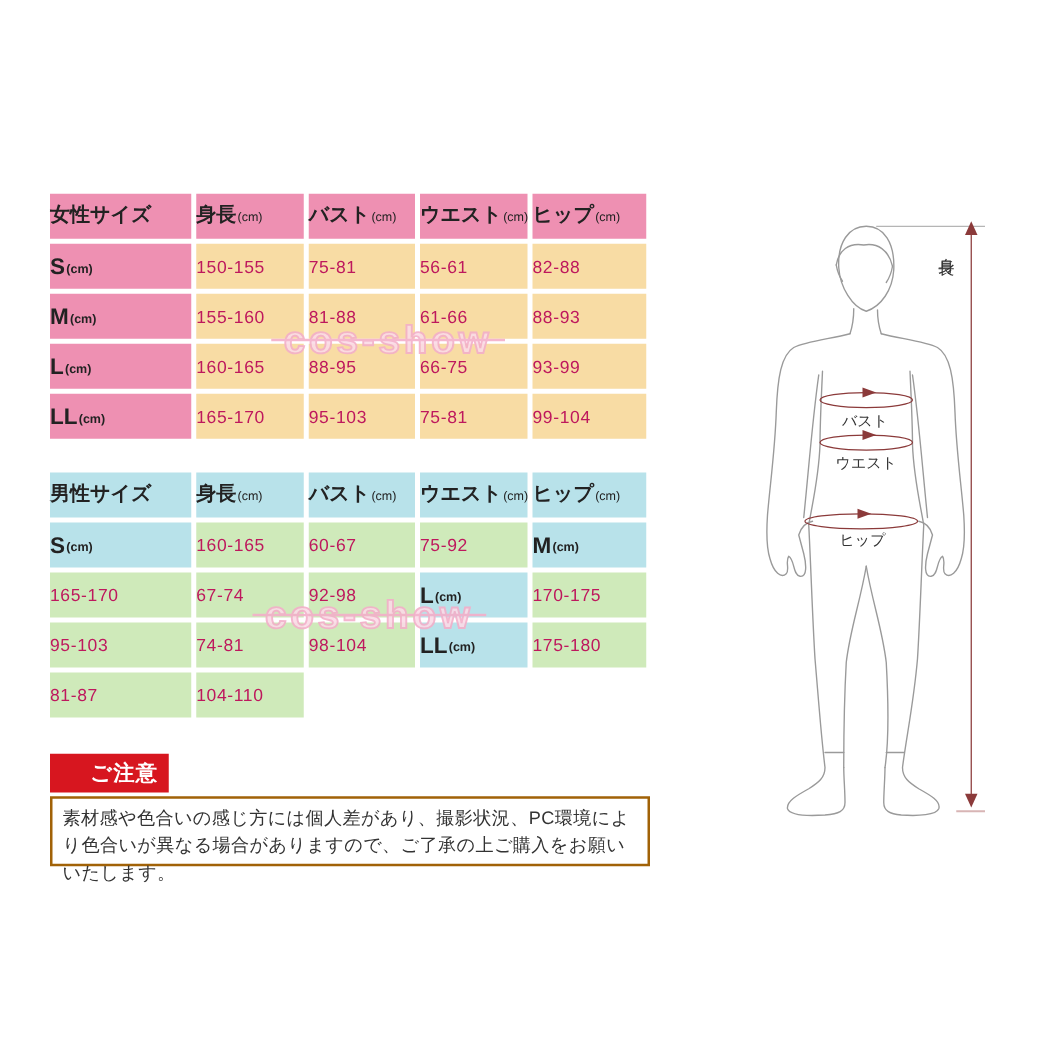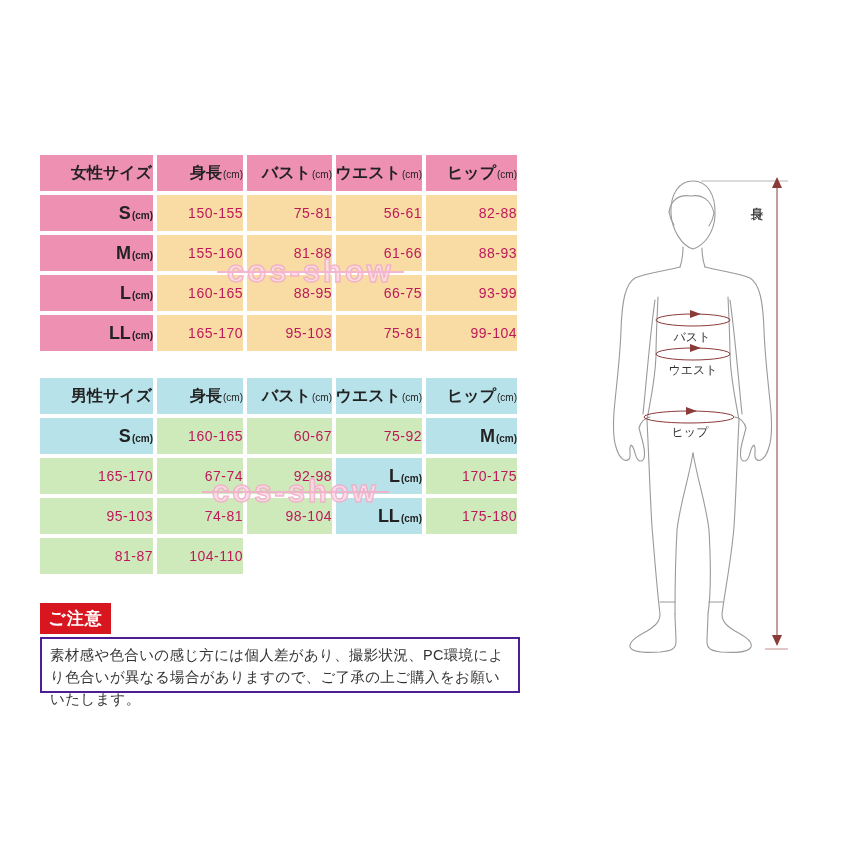--- a/index.html
+++ b/index.html
@@ -7,21 +7,21 @@
     position:relative;width:842px;height:842px;background:#ffffff;overflow:hidden;
     font-family:"Liberation Sans","DejaVu Sans",sans-serif;color:#2b2b2b;
   }
   
   .size-grid{
     position:absolute;left:40px;width:477px;display:grid;
     grid-template-columns:113px 86px 85px 86px 91px;
     grid-auto-rows:36px;gap:4px;
   }
   .size-grid .cell{
-    display:flex;align-items:center;justify-content:flex-end;
+    display:flex;align-items:center;justify-content:flex-start;
     white-space:nowrap;line-height:1;
   }
   .cell.head{font-weight:bold;font-size:16px;color:#222;}
   .cell.head small{font-weight:normal;font-size:10px;margin-left:1px;align-self:center;transform:translateY(2px);}
   .cell.rowlabel{font-weight:bold;font-size:18px;color:#222;}
   .cell.rowlabel small{font-weight:bold;font-size:10px;margin-left:1px;transform:translateY(3px);}
   .cell.val{font-size:14px;color:#be185d;letter-spacing:.5px;}
   .women{top:155px;}
   .women .head,.women .rowlabel{background:#ee90b2;}
   .women .val{background:#f8dca4;}
@@ -35,25 +35,25 @@
   }
   .watermark .strike{
     position:absolute;left:-10px;right:-10px;top:17px;height:2px;background:#f3afc9;
   }
   .wm-1{left:227px;top:254px;}
   .wm-2{left:212px;top:474px;}
   
   .notice-badge{
     position:absolute;left:40px;top:603px;width:71px;height:31px;
     background:#d7161f;color:#fff;font-weight:bold;font-size:17px;
-    display:flex;align-items:center;justify-content:center;letter-spacing:1px;
+    display:flex;align-items:center;justify-content:center;letter-spacing:1px;padding-left:24px;
   }
   .notice-box{
     position:absolute;left:40px;top:637px;width:480px;height:56px;box-sizing:border-box;
-    border:2px solid #4c1d95;background:#fff;padding:6px 8px 0 8px;
+    border:2px solid #a16207;background:#fff;padding:6px 8px 0 8px;
     font-size:14.5px;line-height:1.5;color:#333;letter-spacing:.3px;
   }
   
   .figure-svg{position:absolute;left:605px;top:170px;}
   .figure-svg path,.figure-svg ellipse,.figure-svg line{fill:none;}
   .body-line{stroke:#9a9a9a;stroke-width:1.1;stroke-linecap:round;stroke-linejoin:round;}
   .measure-line{stroke:#8b3a3a;stroke-width:1;}
   .measure-fill{fill:#8b3a3a;stroke:none;}
   .gray-line{stroke:#b5b5b5;stroke-width:1;}
   .tick-line{stroke:#d8b5b5;stroke-width:1.5;}

